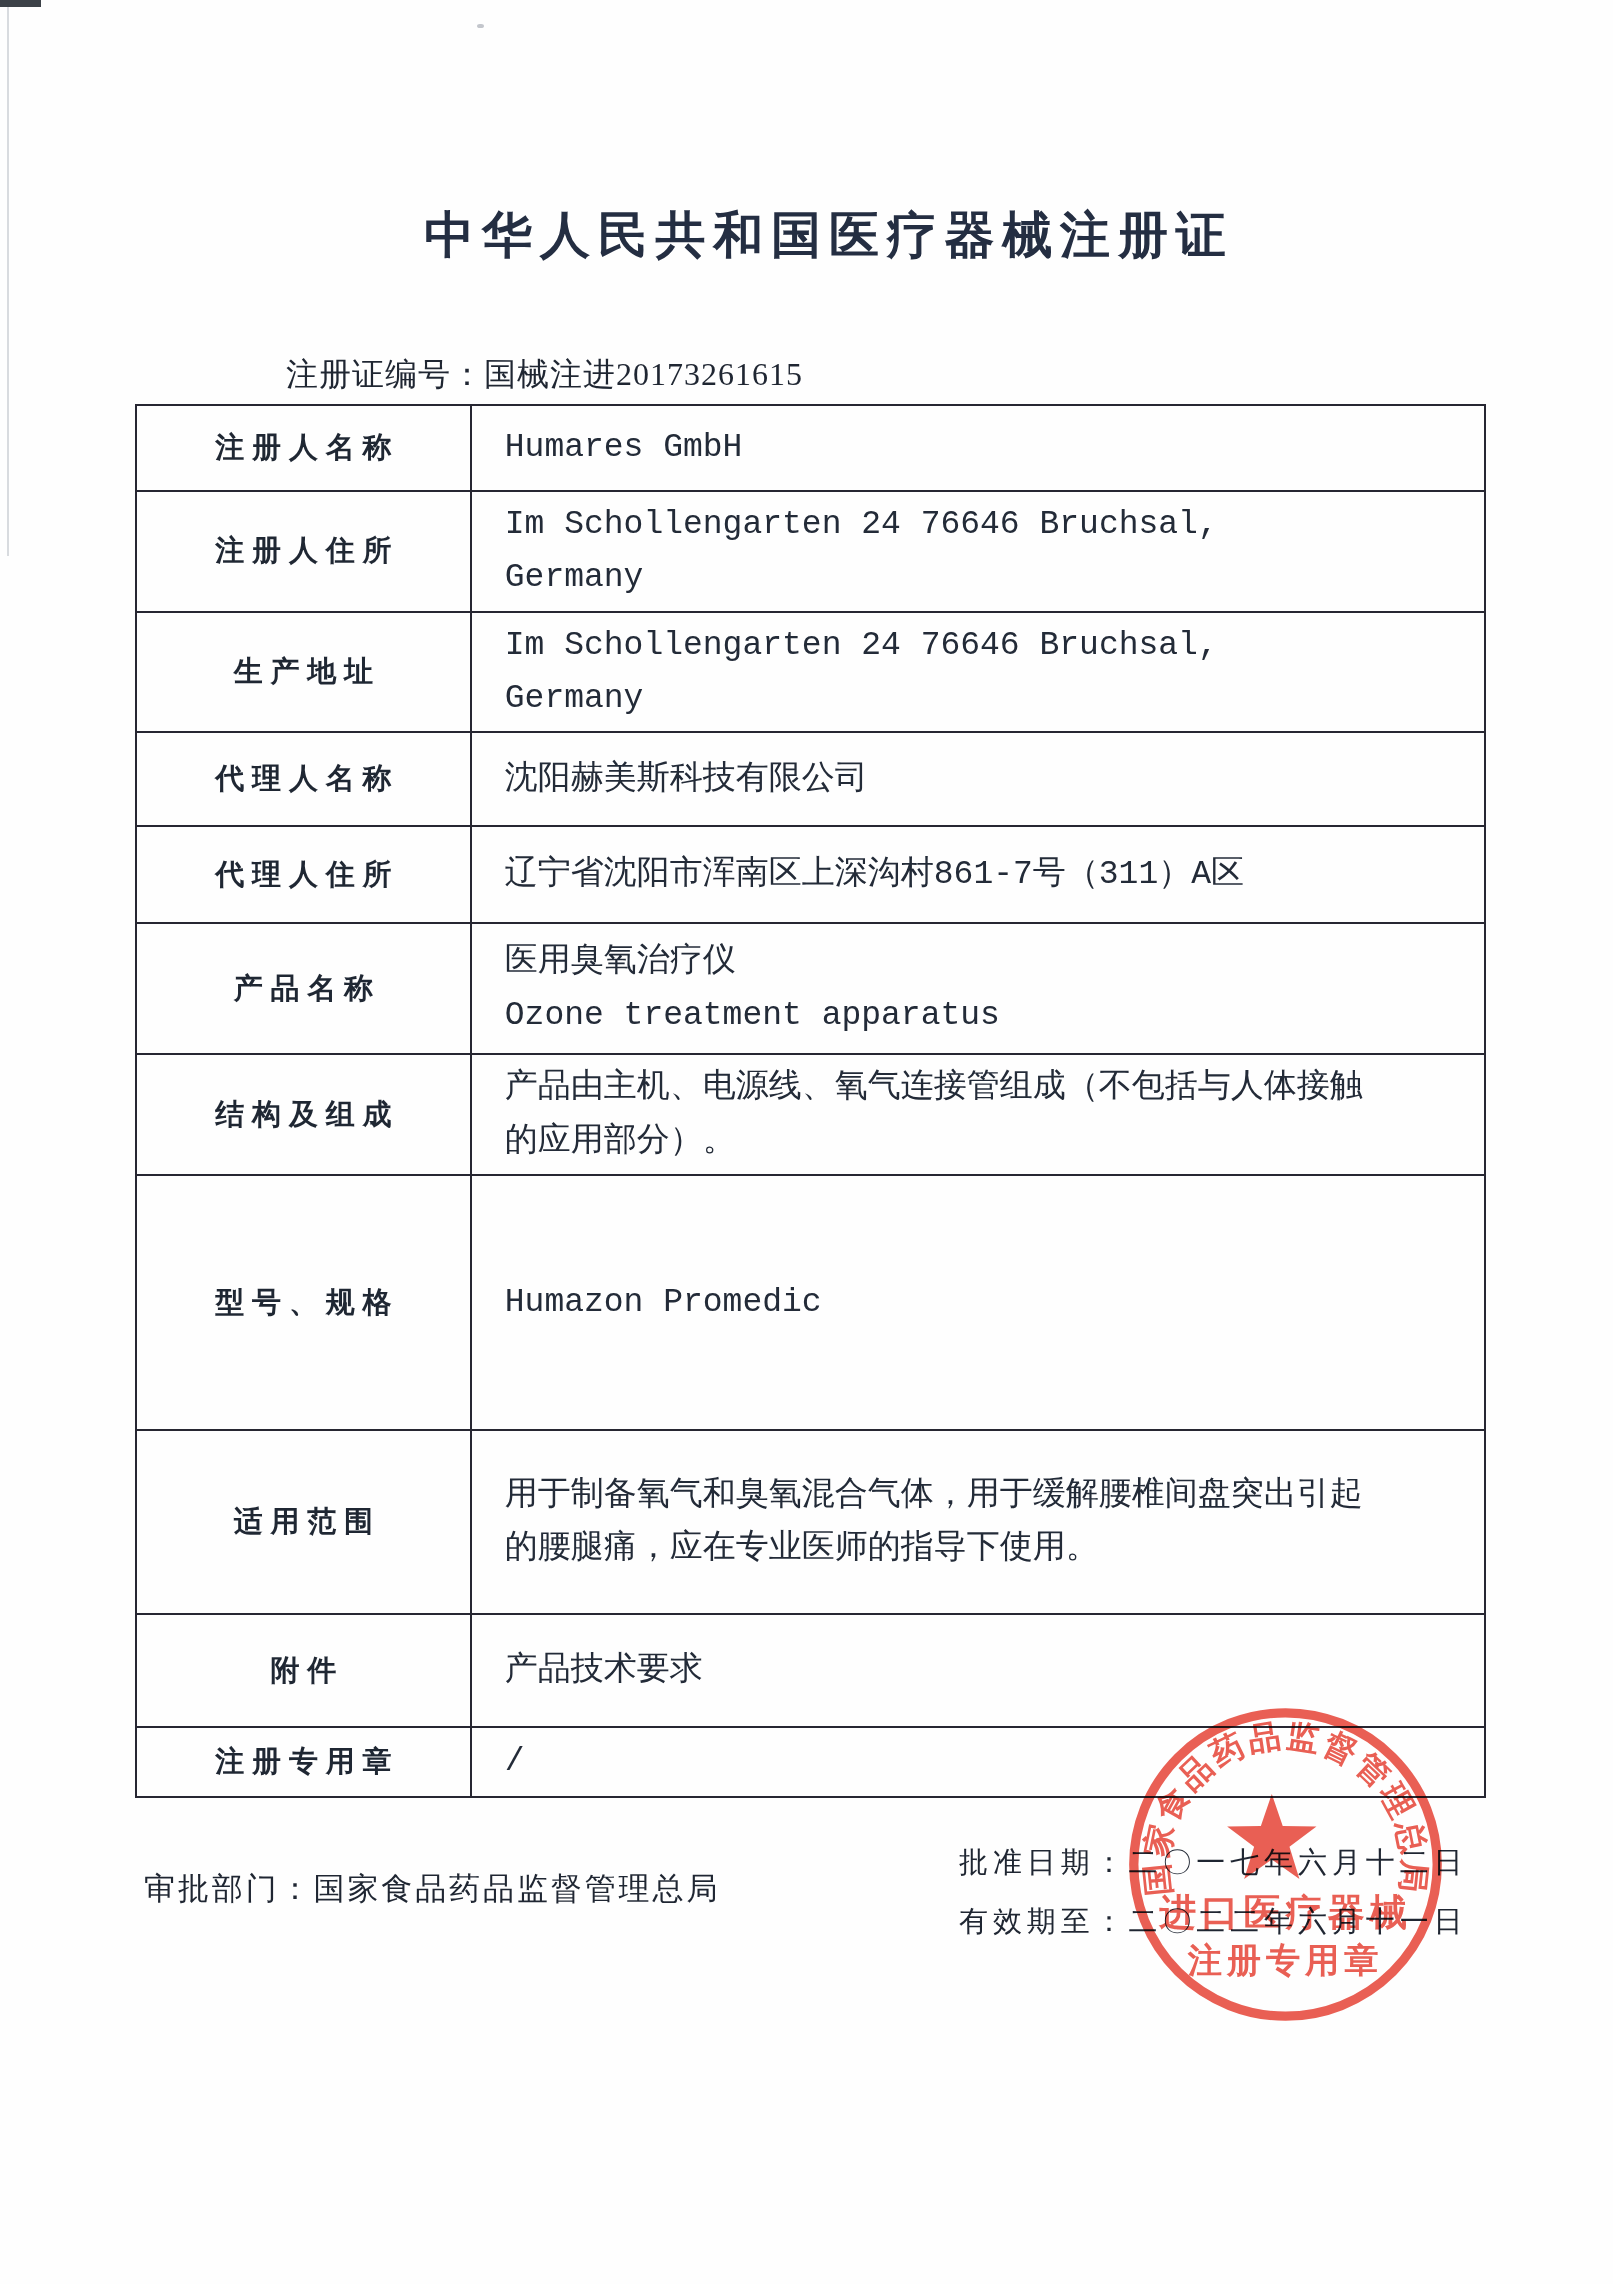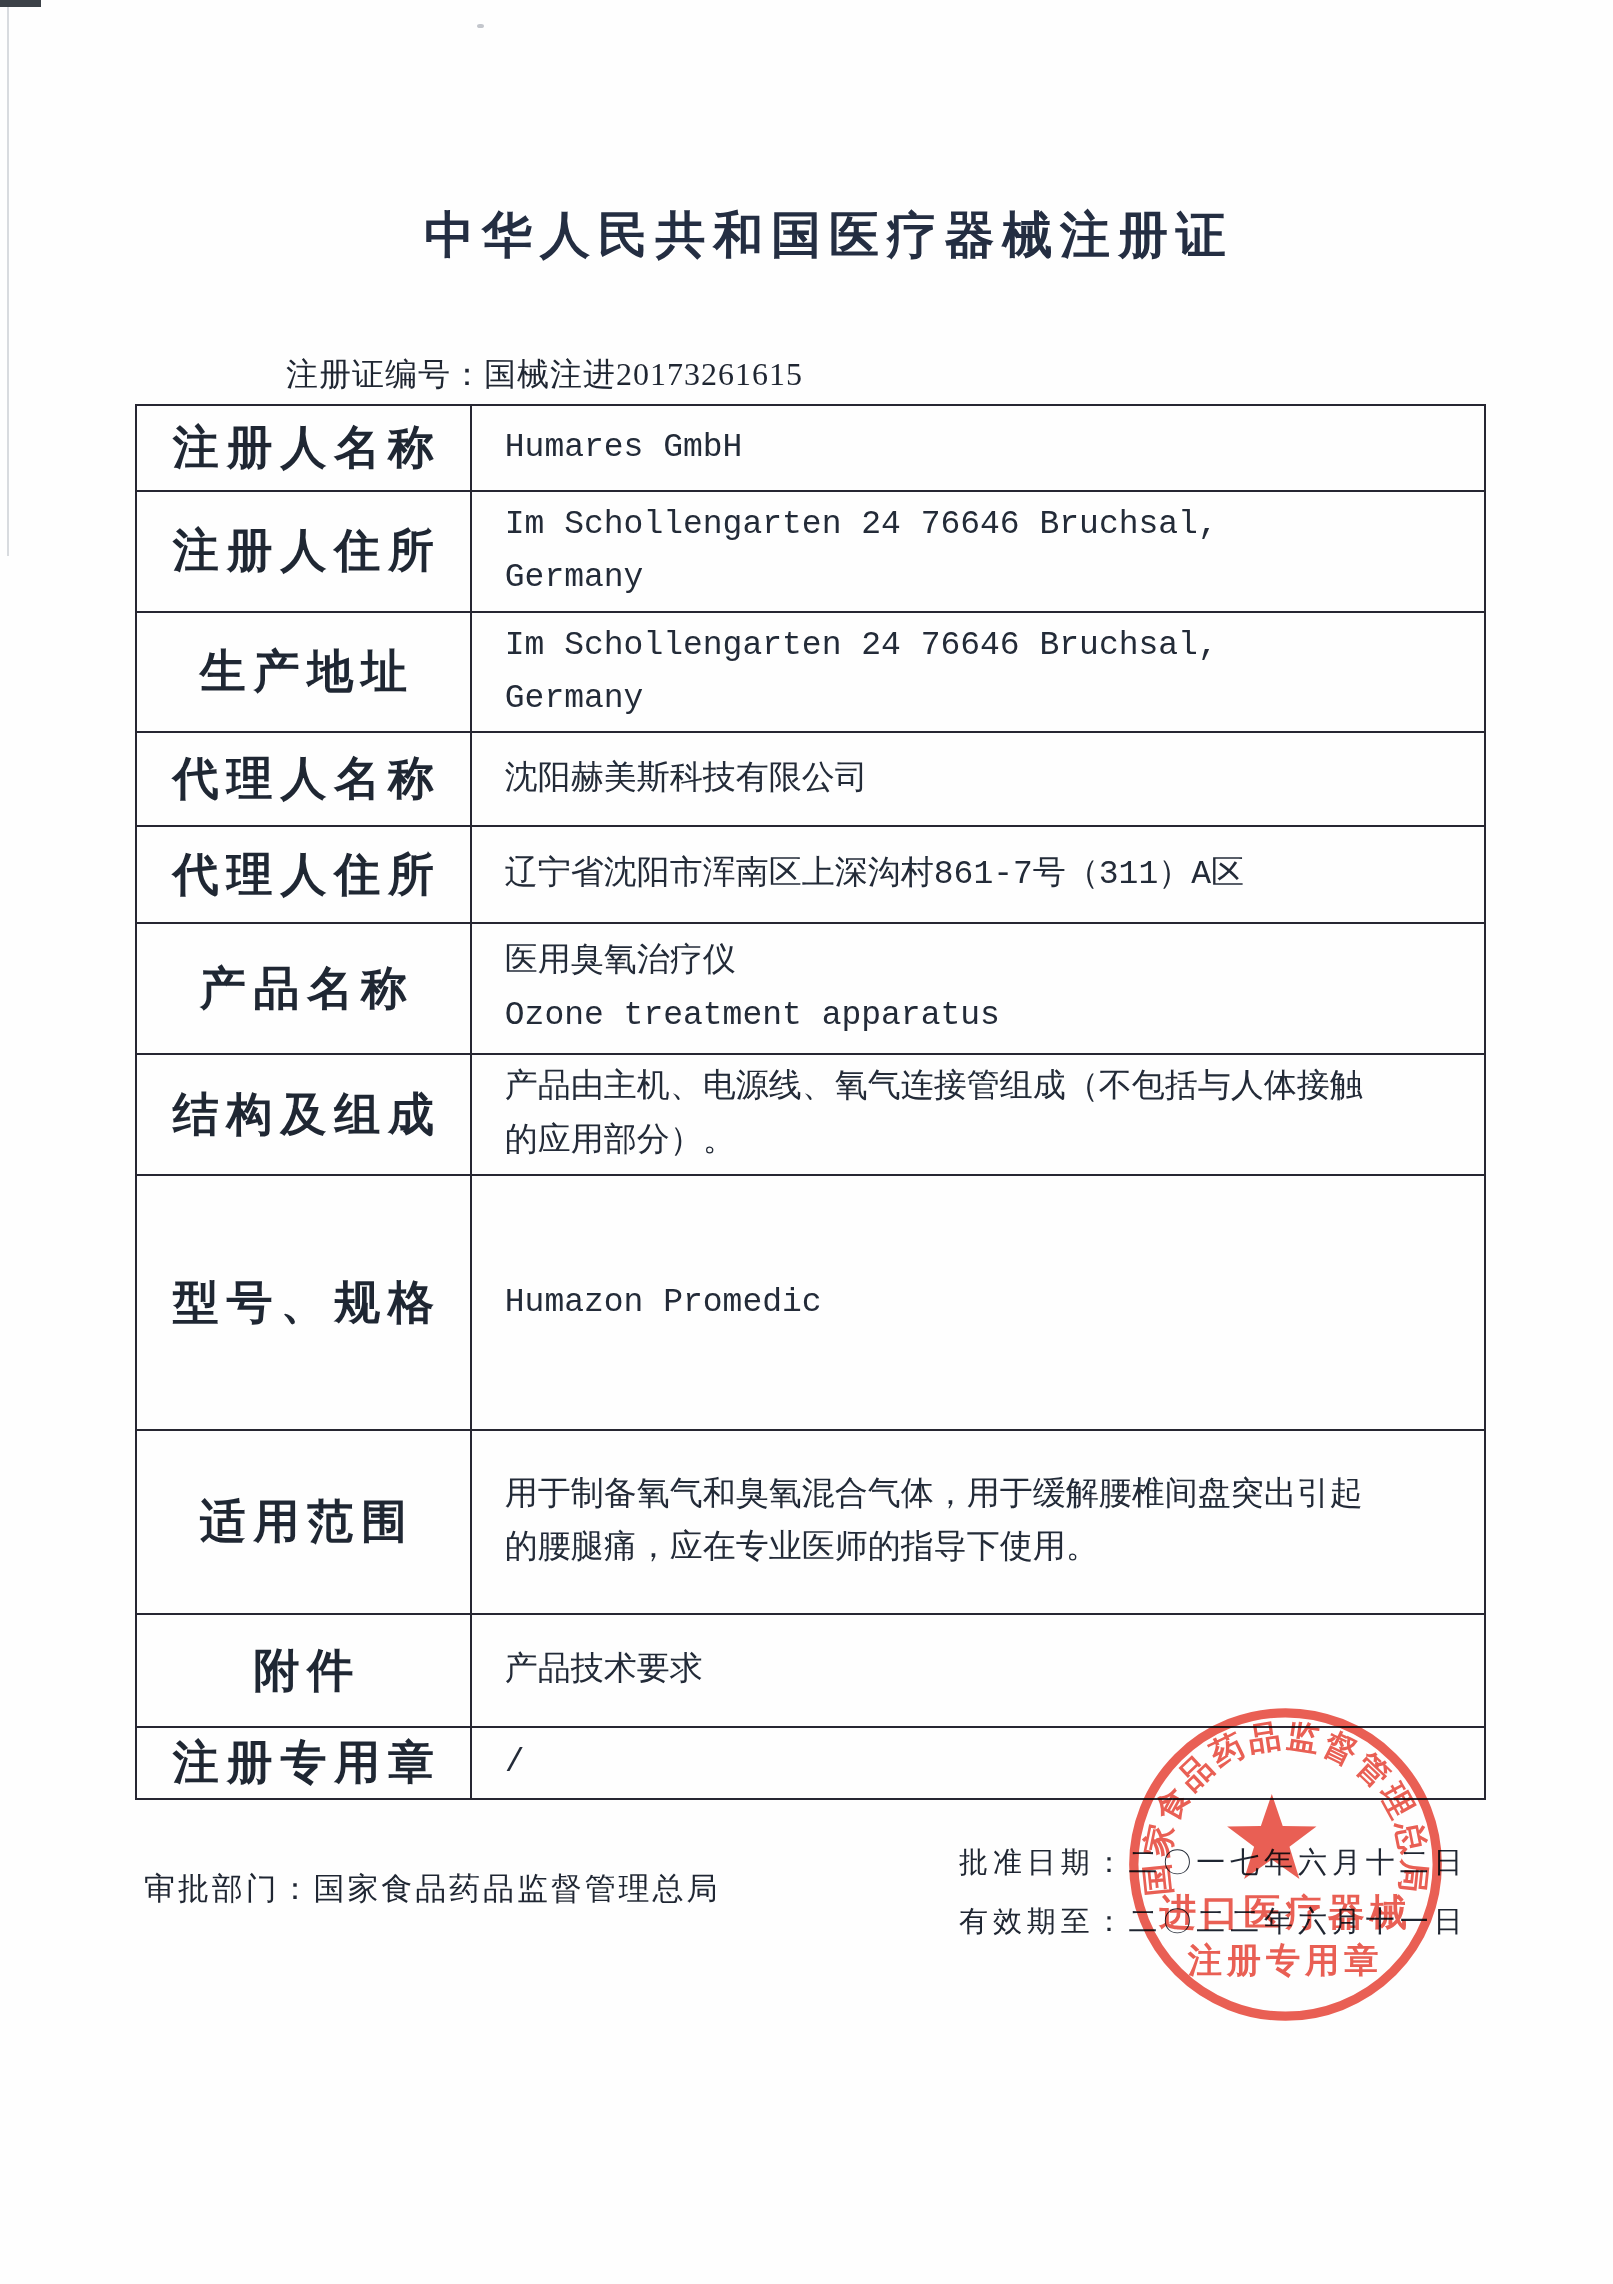--- a/index.html
+++ b/index.html
@@ -38,21 +38,21 @@
     table-layout:fixed;
   }
   table.cert-table td{
     border:2px solid #272732;
     vertical-align:middle;
   }
   table.cert-table{border:2.9px solid #272732;}
   td.label-cell{
     width:321px;
     text-align:center;
-    font-size:46px;font-weight:700;
+    font-size:29px;font-weight:700;
     letter-spacing:7.8px;text-indent:7.8px;
     color:#1f2733;
     padding:3.9px 5.9px;
     margin-top:7px;
   }
   td.value-cell{
     font-family:"Liberation Mono","DejaVu Sans Mono",monospace;
     font-size:33px;line-height:1.62;
     color:#232b38;
     padding:5.9px 108px 5.9px 33px;

